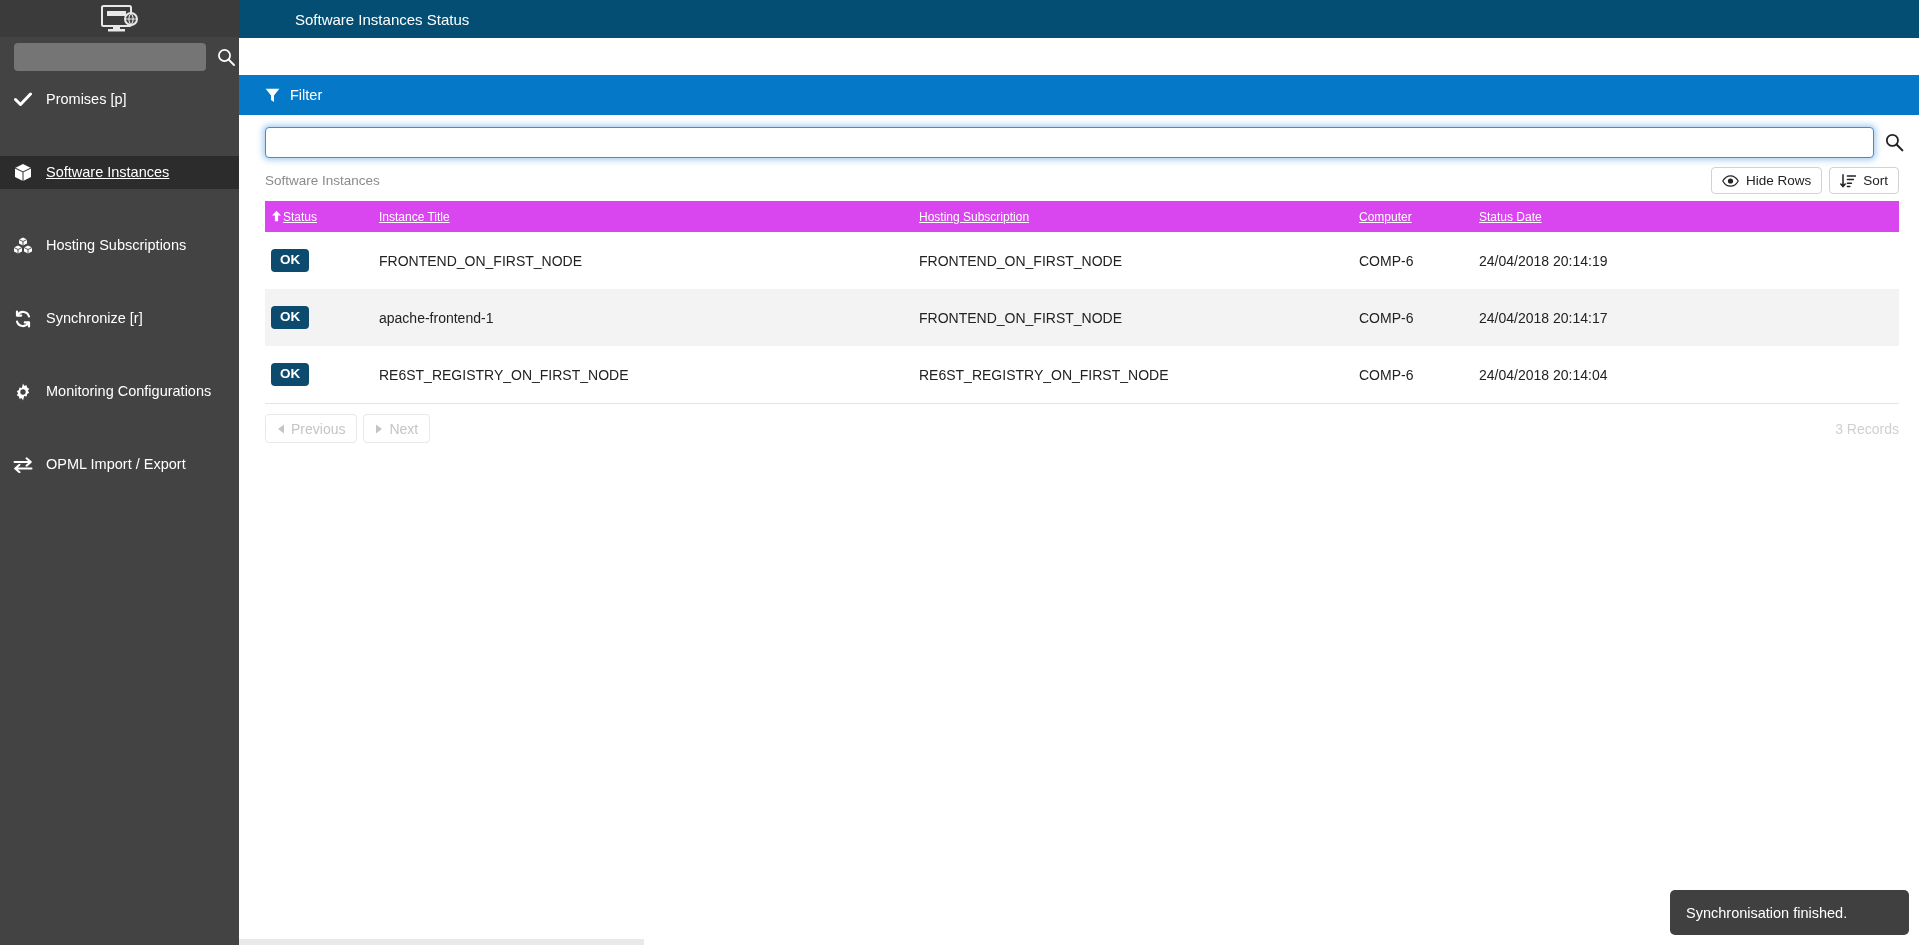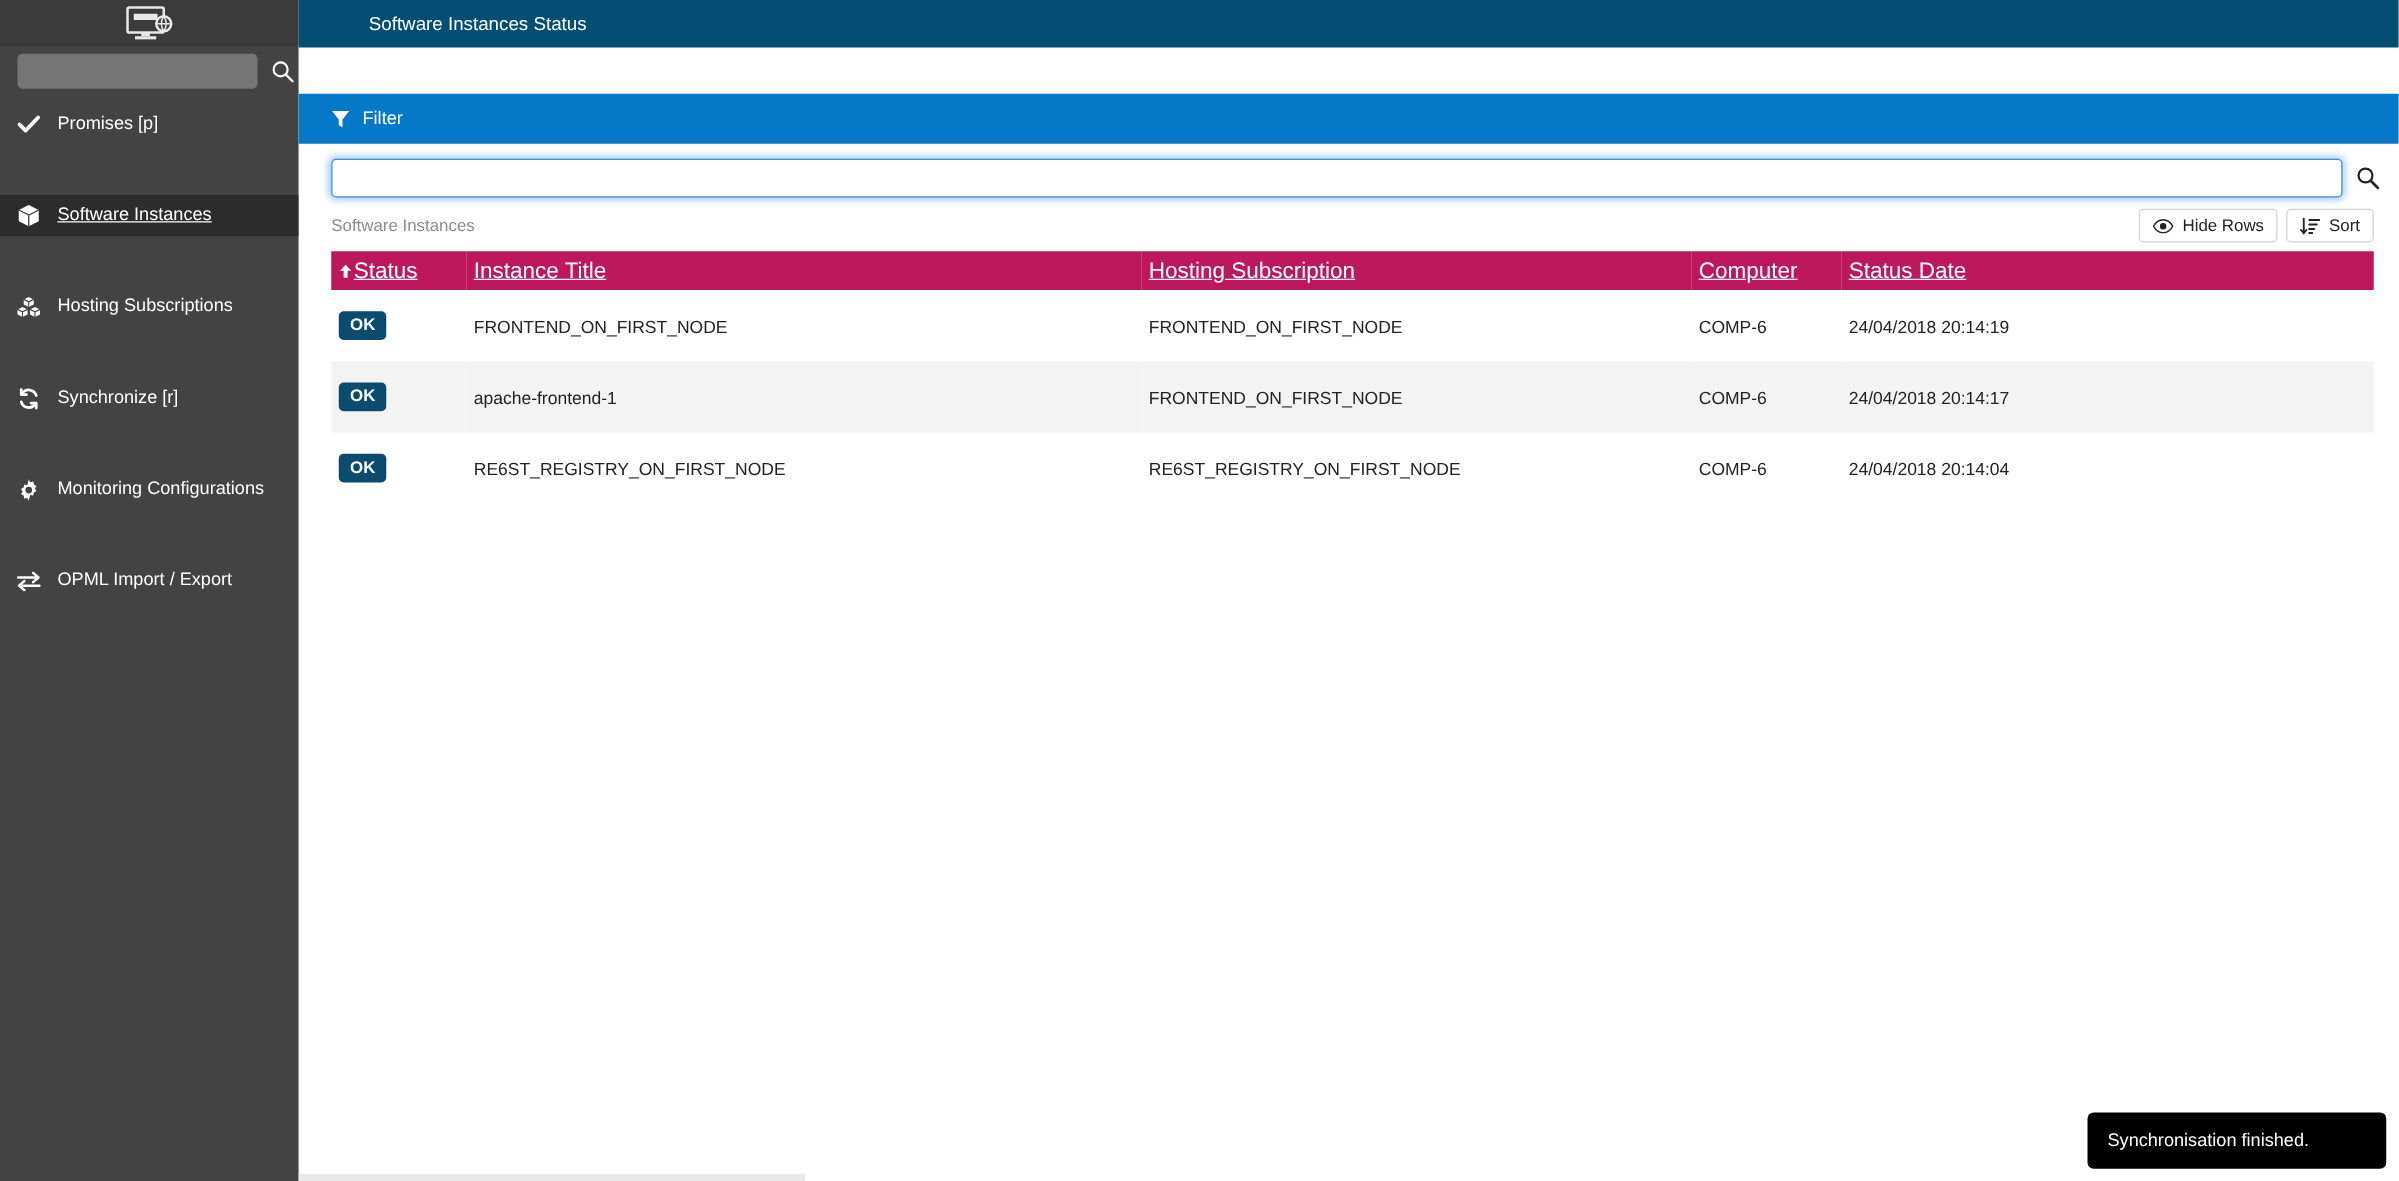--- a/index.html
+++ b/index.html
@@ -142,24 +142,24 @@
     cursor: pointer;
     font-family: "Liberation Sans", sans-serif;
     justify-content: center;
   }
   .tbtn svg { display:block; }
 
   
   .table-wrap { padding: 0 20px 0 26px; }
   table.grid { width: 100%; border-collapse: collapse; table-layout: fixed; }
   table.grid thead th {
-    background: #be185d;
+    background: #d946ef;
     color: #ffffff;
     font-weight: normal;
-    font-size: 18px;
+    font-size: 12px;
     text-align: left;
     height: 31px;
     padding: 0 0 0 6px;
     white-space: nowrap;
     margin-left: 23px;
   }
   table.grid thead th .hl { text-decoration: underline; cursor: pointer; }
   .sort-caret { display:inline-block; vertical-align: -1px; margin-right: 1px; }
   table.grid tbody td {
     height: 57px;
@@ -212,21 +212,21 @@
     font-family: "Liberation Sans", sans-serif;
   }
   .records { color: #d0d0d0; font-size: 14px; }
 
   .toast {
     position: absolute;
     right: 10px;
     bottom: 10px;
     width: 239px;
     height: 45px;
-    background: #000000;
+    background: #404040;
     border-radius: 5px;
     color: #ffffff;
     display: flex;
     align-items: center;
     padding-left: 16px;
     font-size: 14.5px;
   }
   .hscroll {
     position: absolute;
     left: 239px;
@@ -419,20 +419,37 @@
             </td>
             <td>RE6ST_REGISTRY_ON_FIRST_NODE</td>
             <td>RE6ST_REGISTRY_ON_FIRST_NODE</td>
             <td>COMP-6</td>
             <td>24/04/2018 20:14:04</td>
           </tr>
         </tbody>
       </table>
     </div>
 
+    <div class="pager-row">
+      <div class="pager-left">
+        <button class="pbtn" disabled="">
+          <svg width="8" height="10" viewBox="0 0 8 10">
+            <path d="M7 0.6L1 5l6 4.4z" fill="#c5c5c5"></path>
+          </svg>
+          <span>Previous</span>
+        </button>
+        <button class="pbtn" disabled="">
+          <svg width="8" height="10" viewBox="0 0 8 10">
+            <path d="M1 0.6L7 5l-6 4.4z" fill="#c5c5c5"></path>
+          </svg>
+          <span>Next</span>
+        </button>
+      </div>
+      <span class="records">3 Records</span>
+    </div>
 
     <div class="toast">
       <span>Synchronisation finished.</span>
     </div>
 
   </div>
 
   <div class="hscroll"></div>
 </div>
 

